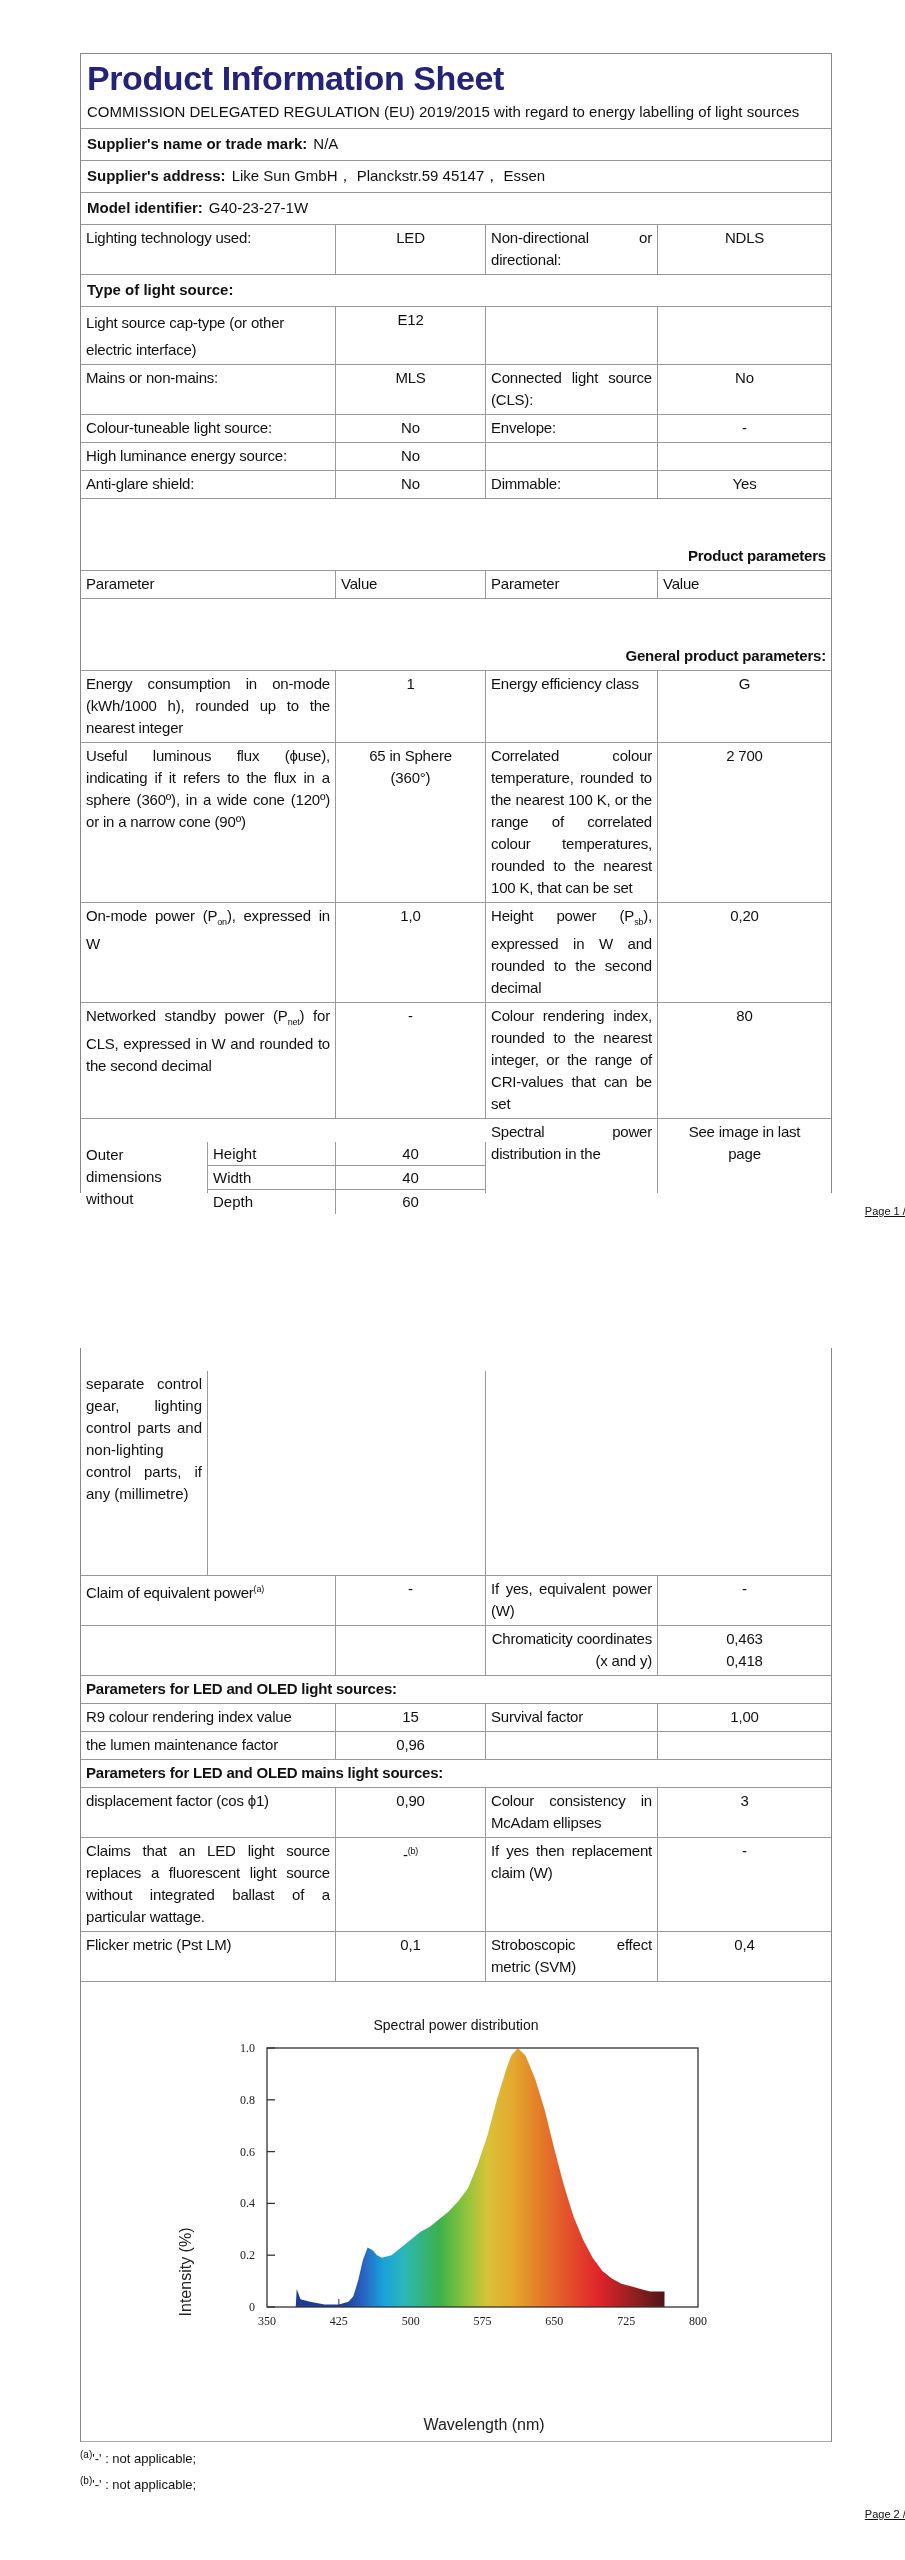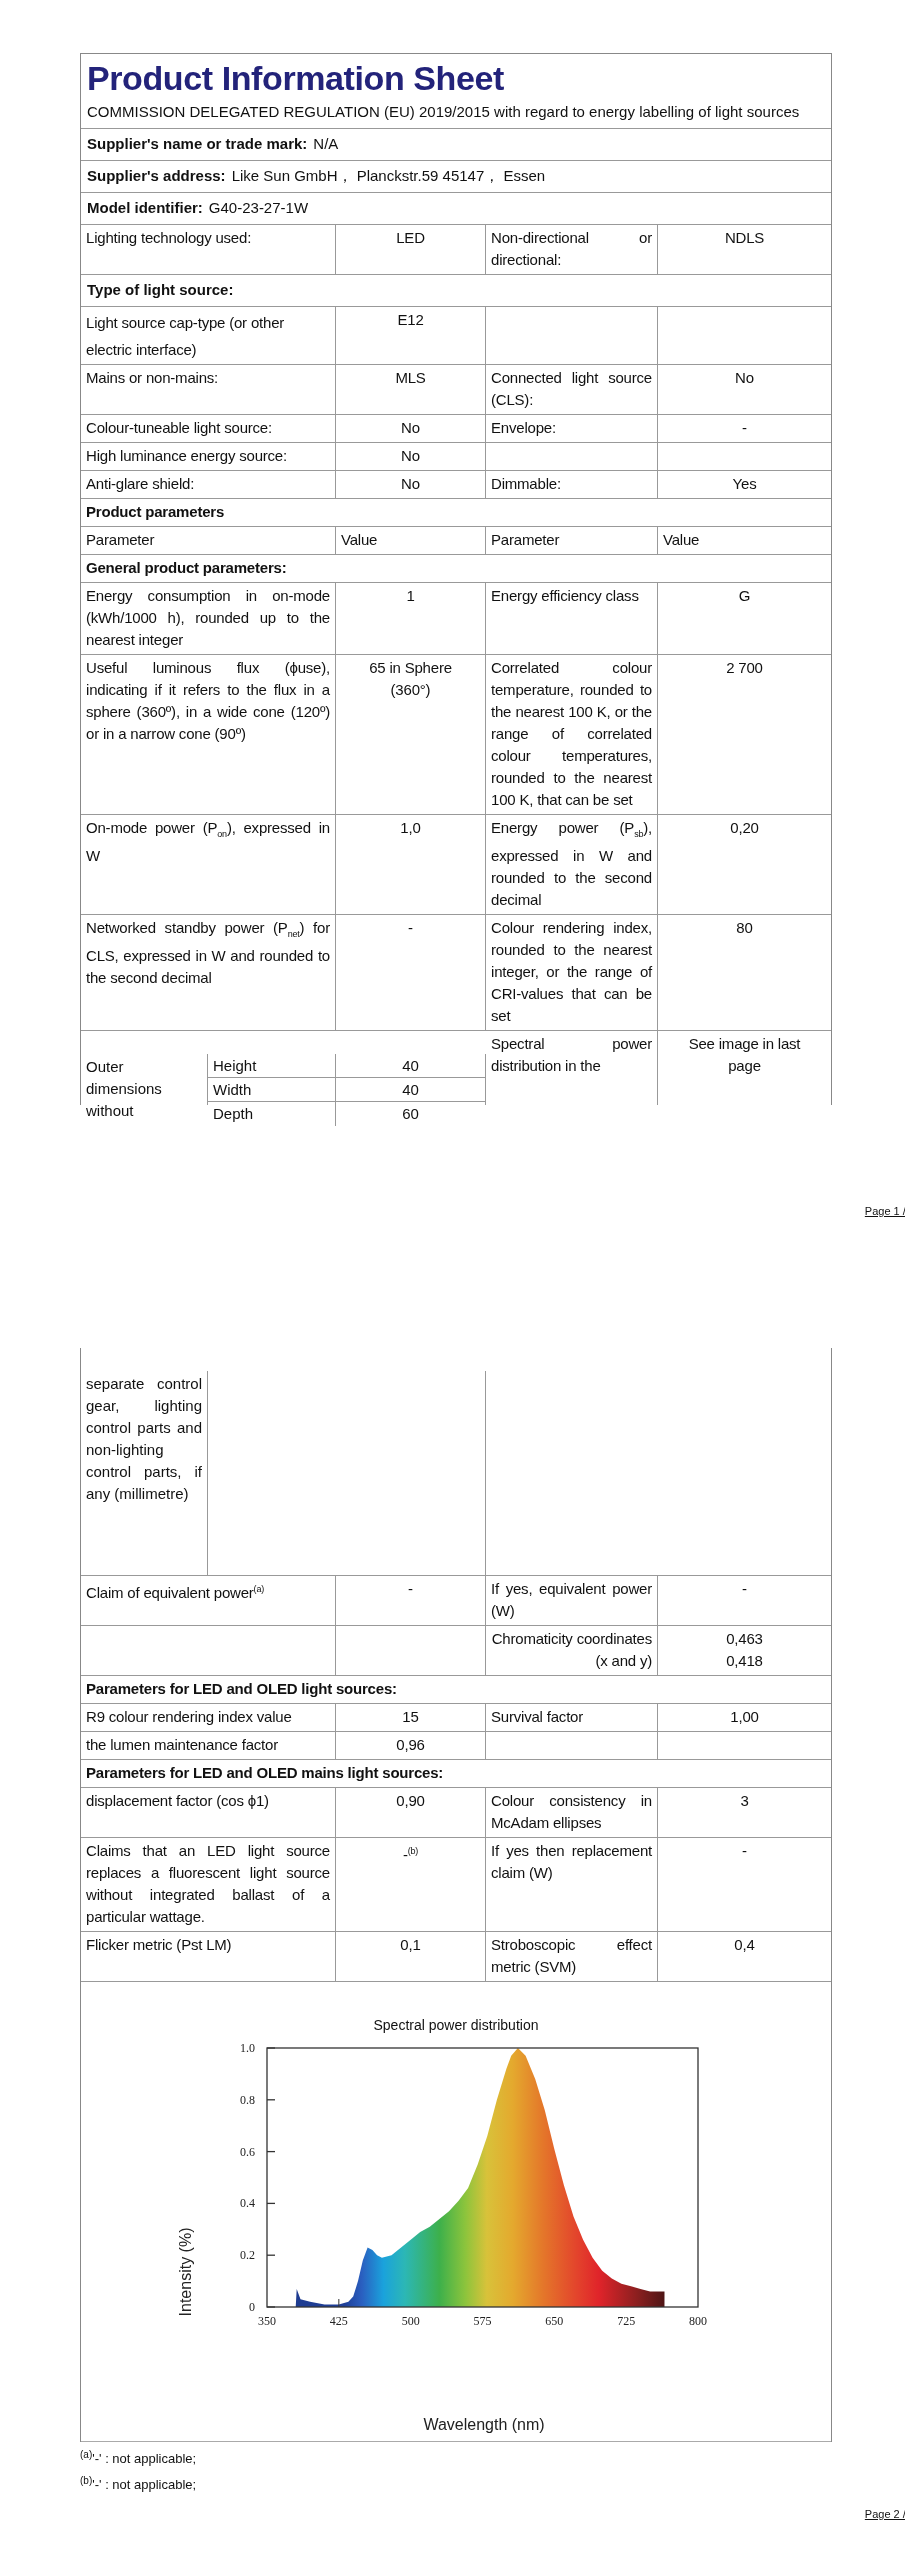--- a/index.html
+++ b/index.html
@@ -11,21 +11,21 @@
   .sheet { width: 752px; border-left: 1.2px solid #888; border-right: 1.2px solid #888; }
   #page1 .sheet { border-top: 1.2px solid #888; }
   .row { display: flex; border-bottom: 1.2px solid #999; }
   .cell { padding: 2px 5px 3px 5px; font-size: 15px; line-height: 22px; letter-spacing: -0.2px; }
   .c1 { width: 255px; border-right: 1.2px solid #999; text-align: justify; }
   .c2 { width: 150px; border-right: 1.2px solid #999; text-align: center; }
   .c3 { width: 172px; border-right: 1.2px solid #999; text-align: justify; }
   .c4 { flex: 1; text-align: center; }
   .full { width: 100%; }
   .bold { font-weight: bold; }
-  .center { text-align: left; }
+  .center { text-align: right; margin-top: 44px; }
   .title { font-size: 34px; font-weight: bold; color: #23237a; line-height: 40px; padding: 4px 6px 0 6px; letter-spacing: -0.4px; }
   .subtitle { font-size: 15px; line-height: 24px; padding: 2px 6px 4px 6px; }
   .kv { padding: 4px 6px 5px 6px; font-size: 15px; line-height: 22px; }
   .kv .k { font-weight: bold; margin-right: 6px; }
   sub, sup { font-size: 9px; }
   .dimwrap { display: flex; width: 405px; border-right: 1.2px solid #999; margin-top: 23px; }
   .dim-label { width: 127px; border-right: 1.2px solid #999; padding: 2px 5px; font-size: 15px; line-height: 22px; text-align: justify; }
   .dim-grid { flex: 1; display: flex; flex-direction: column; }
   .dim-row { display: flex; height: 24px; border-bottom: 1.2px solid #999; }
   .dim-row:last-child { border-bottom: none; }
@@ -122,21 +122,21 @@
     </div>
     <div class="row">
       <div class="cell c1">Useful luminous flux (ϕuse), indicating if it refers to the flux in a sphere (360º), in a wide cone (120º) or in a narrow cone (90º)</div>
       <div class="cell c2" style="padding-left:20px;padding-right:20px">65 in Sphere (360°)</div>
       <div class="cell c3">Correlated colour temperature, rounded to the nearest 100 K, or the range of correlated colour temperatures, rounded to the nearest 100 K, that can be set</div>
       <div class="cell c4">2 700</div>
     </div>
     <div class="row">
       <div class="cell c1"><span>On-mode power (P</span><sub>on</sub><span>), expressed in W</span></div>
       <div class="cell c2">1,0</div>
-      <div class="cell c3"><span>Energy power (P</span><sub>sb</sub><span>), expressed in W and rounded to the second decimal</span></div>
+      <div class="cell c3"><span>Height power (P</span><sub>sb</sub><span>), expressed in W and rounded to the second decimal</span></div>
       <div class="cell c4">0,20</div>
     </div>
     <div class="row">
       <div class="cell c1"><span>Networked standby power (P</span><sub>net</sub><span>) for CLS, expressed in W and rounded to the second decimal</span></div>
       <div class="cell c2">-</div>
       <div class="cell c3">Colour rendering index, rounded to the nearest integer, or the range of CRI-values that can be set</div>
       <div class="cell c4">80</div>
     </div>
     <div class="row" style="border-bottom:none;height:74px;">
       <div class="dimwrap">

